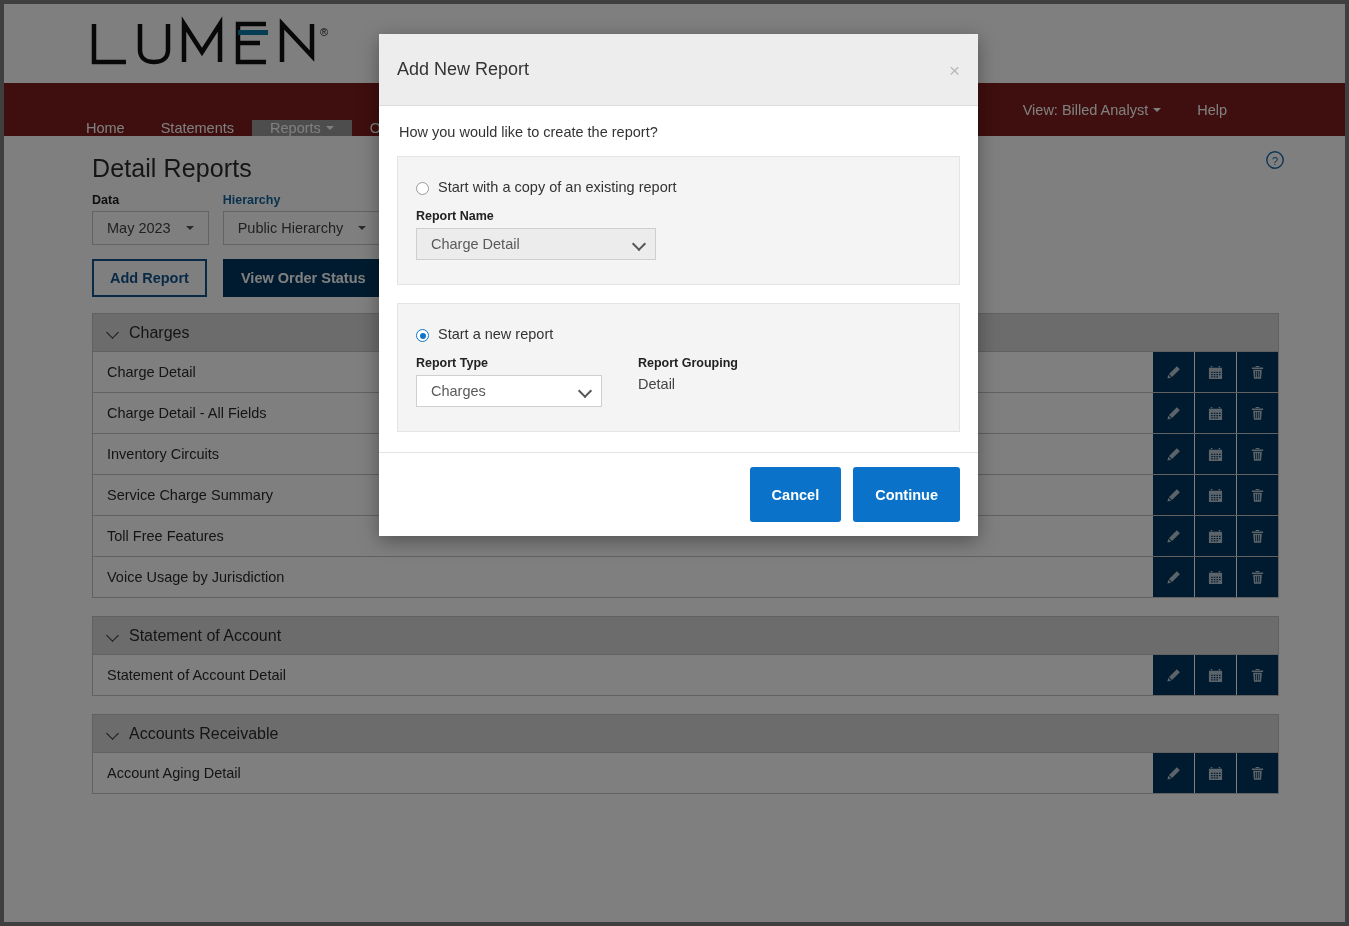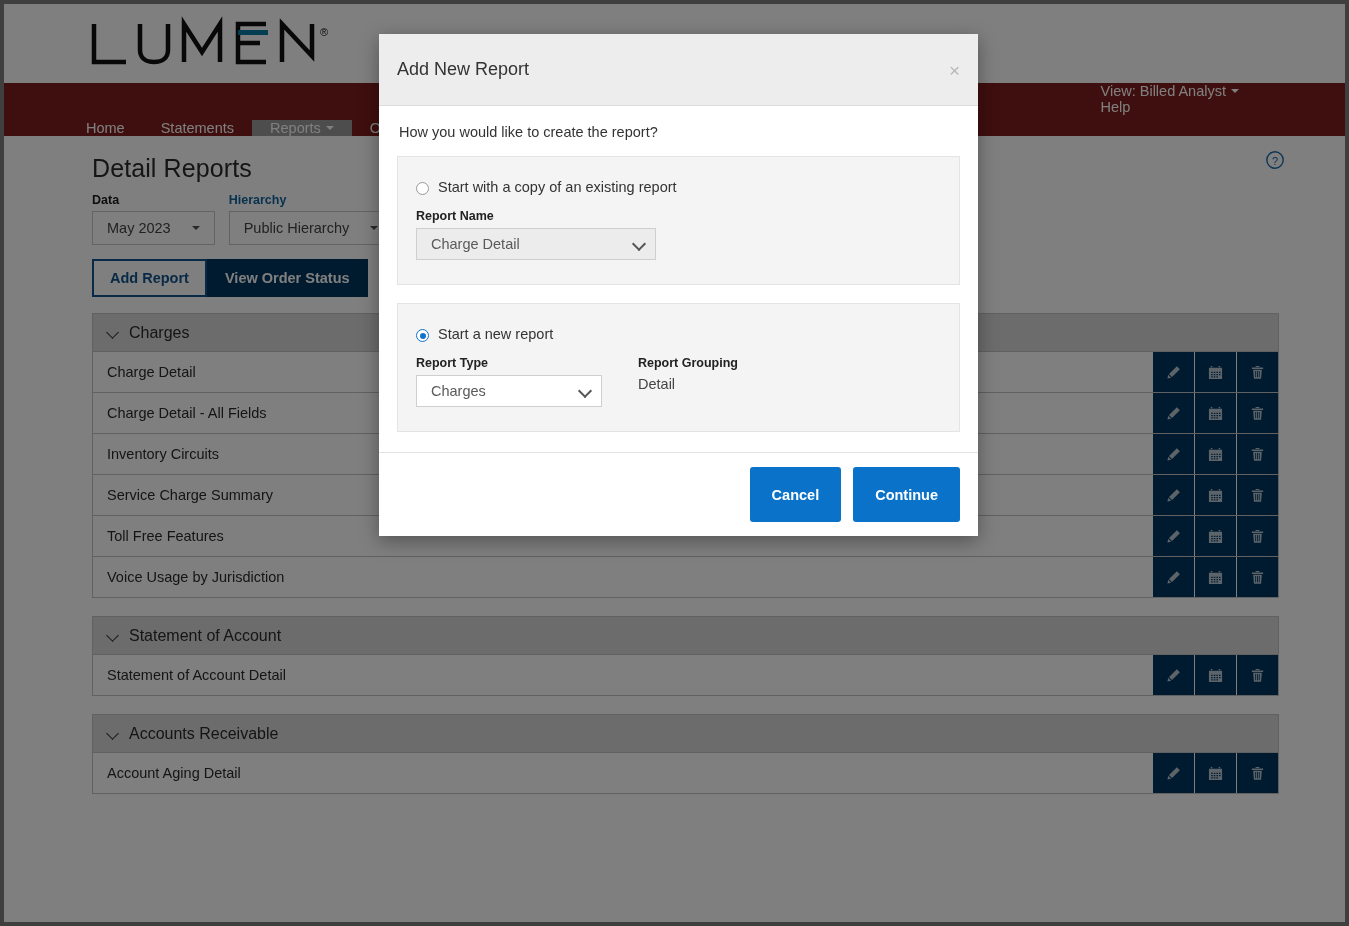--- a/index.html
+++ b/index.html
@@ -74,22 +74,22 @@
   .caret {
     display: inline-block;
     margin-left: 5px;
     width: 0; height: 0;
     border-left: 4px solid transparent;
     border-right: 4px solid transparent;
     border-top: 4px solid currentColor;
   }
   .nav-right {
     position: absolute;
-    right: 88px; top: 0; bottom: 0;
-    display: flex; align-items: stretch; flex-direction: column;
+    right: 100px; top: 0; bottom: 0;
+    display: flex; align-items: stretch;
   }
 
   
   .content {
     padding: 18px 66px 0 88px;
     position: relative;
   }
   .page-title {
     font-size: 25px;
     font-weight: normal;
@@ -111,31 +111,31 @@
     font-weight: bold;
     margin-bottom: 4px;
   }
   .filter-label.plain { color: #1c1c1c; }
   .filter-label.link { color: #12659d; cursor: pointer; }
   .dropdown {
     border: 1px solid #c7c7c7;
     background: #ffffff;
     height: 34px;
     padding: 0 14px;
-    display: flex; align-items: center; gap: 16px;
+    display: flex; align-items: center; gap: 10px;
     font-size: 14.5px;
     color: #444;
     white-space: nowrap;
     cursor: pointer;
     min-width: 70px;
     justify-content: center;
   }
   .dropdown .caret { border-top-color: #555; }
 
-  .btn-row { display: flex; gap: 0; margin-bottom: 16px; }
+  .btn-row { display: flex; gap: 16px; margin-bottom: 16px; }
   .btn {
     font-size: 14.5px;
     font-weight: bold;
     padding: 0 16px;
     height: 38px;
     display: flex; align-items: center; justify-content: center;
     cursor: pointer;
     white-space: nowrap;
   }
   .btn-outline {

